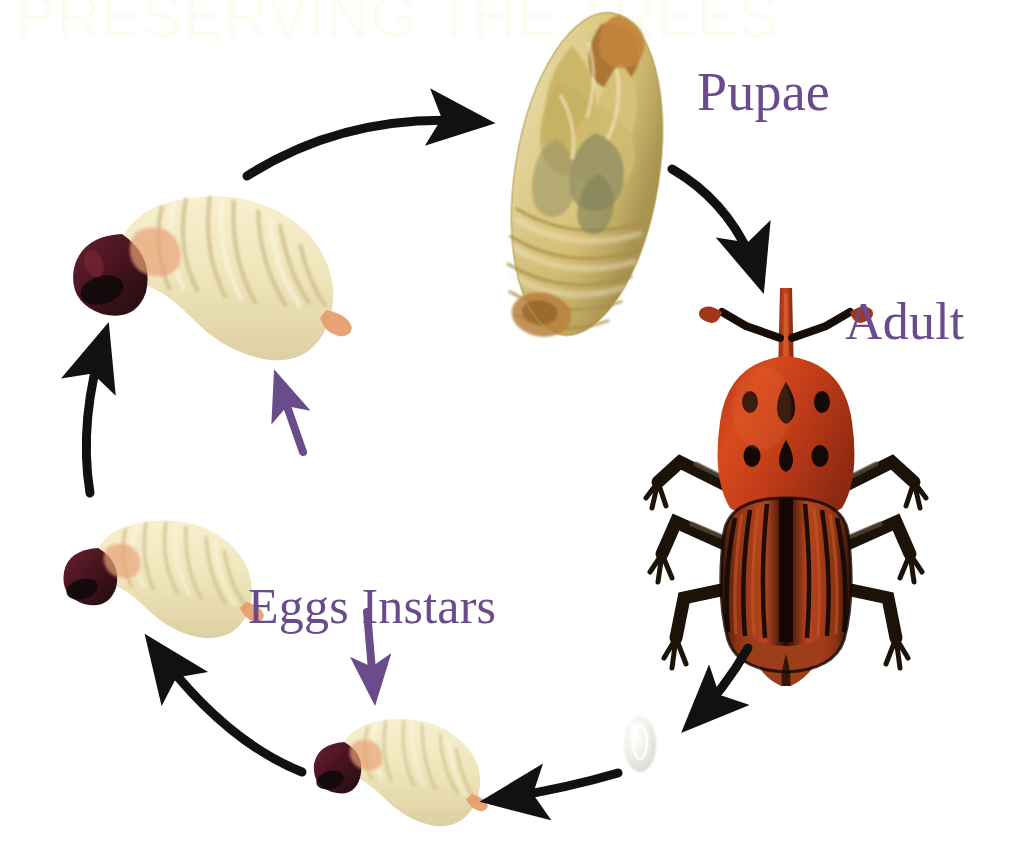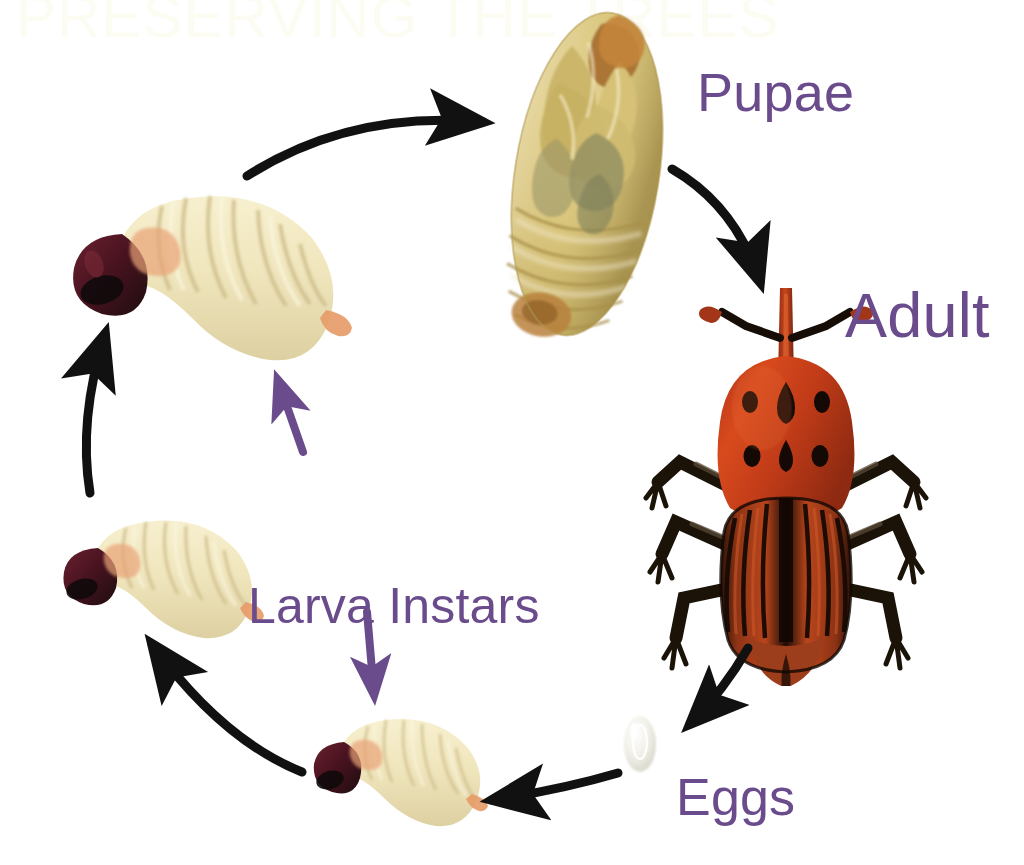--- a/index.html
+++ b/index.html
@@ -1,23 +1,23 @@
 <!DOCTYPE html>
 <html><head>
 <meta charset="utf-8">
 <style>
   html,body{margin:0;padding:0;background:#ffffff;}
   body{width:1024px;height:865px;overflow:hidden;font-family:"Liberation Sans",sans-serif;}
   #stage{position:relative;width:1024px;height:865px;background:#ffffff;}
 
-  .lbl{position:absolute;font-family:Liberation Sans, sans-serif;font-weight:400;
+  .lbl{position:absolute;font-family:Liberation Serif, serif;font-weight:400;
        color:#6a4b8c;letter-spacing:.2px;white-space:pre;line-height:1.12;}
 
   #lbl-pupae{left:697px;top:62px;font-size:54px;}
-  #lbl-adult{left:845px;top:280px;font-size:63px;}
+  #lbl-adult{left:845px;top:293px;font-size:52px;}
   #lbl-eggs{left:676px;top:768px;font-size:52px;}
   #lbl-larva{left:248px;top:466px;font-size:50px;}
 
   #ghost{position:absolute;left:16px;top:-18px;font-size:60px;color:#fcfcf2;
          font-family:"Liberation Sans",sans-serif;letter-spacing:1px;white-space:nowrap;
          opacity:.85;}
 
   svg.ov{position:absolute;left:0;top:0;width:1024px;height:865px;overflow:visible;}
   .art{position:absolute;}
 </style>
@@ -316,19 +316,18 @@
     <g fill="none" stroke="#6a4b8c" stroke-width="8" stroke-linecap="round" marker-end="url(#ahP)">
       <path d="M303 452 L282 392"></path>
       <path d="M367 612 L373 682"></path>
     </g>
   </svg>
 
   <div class="lbl" id="lbl-pupae">Pupae</div>
 
   <div class="lbl" id="lbl-adult">Adult</div>
 
-  <div class="lbl" id="lbl-eggs">Eggs</div>
 
   <div class="lbl" id="lbl-larva">
-    <div>Larva Instars</div>
+    <div>Eggs Instars</div>
   </div>
 
 </div>
 
 </body></html>

